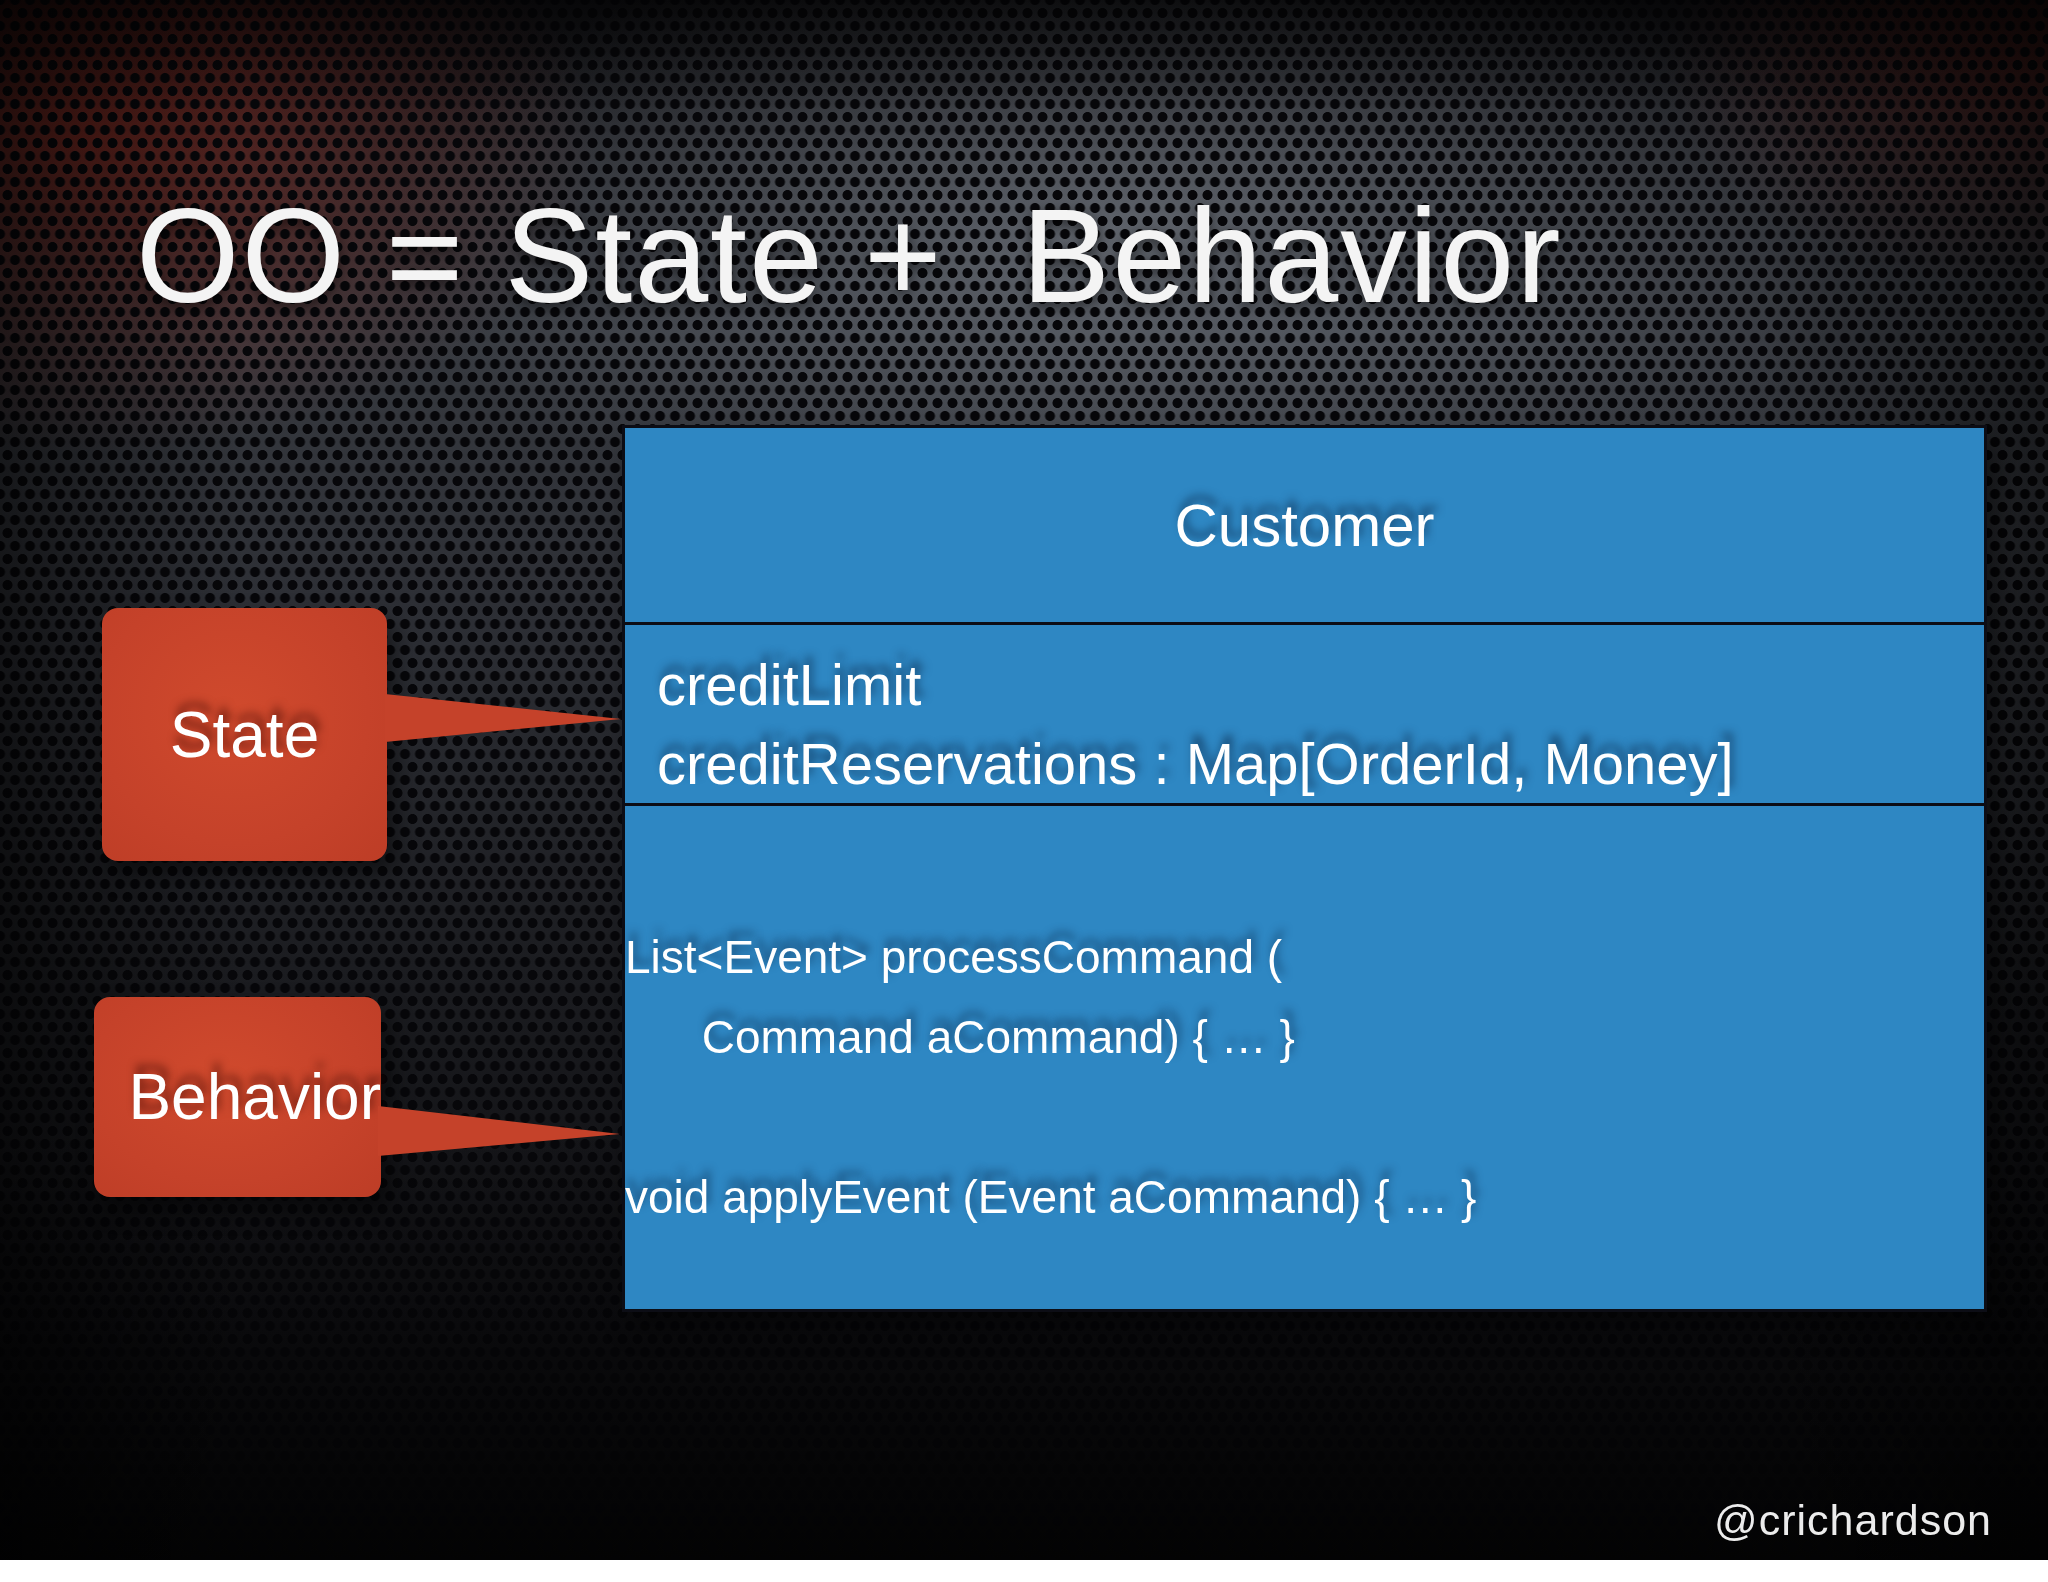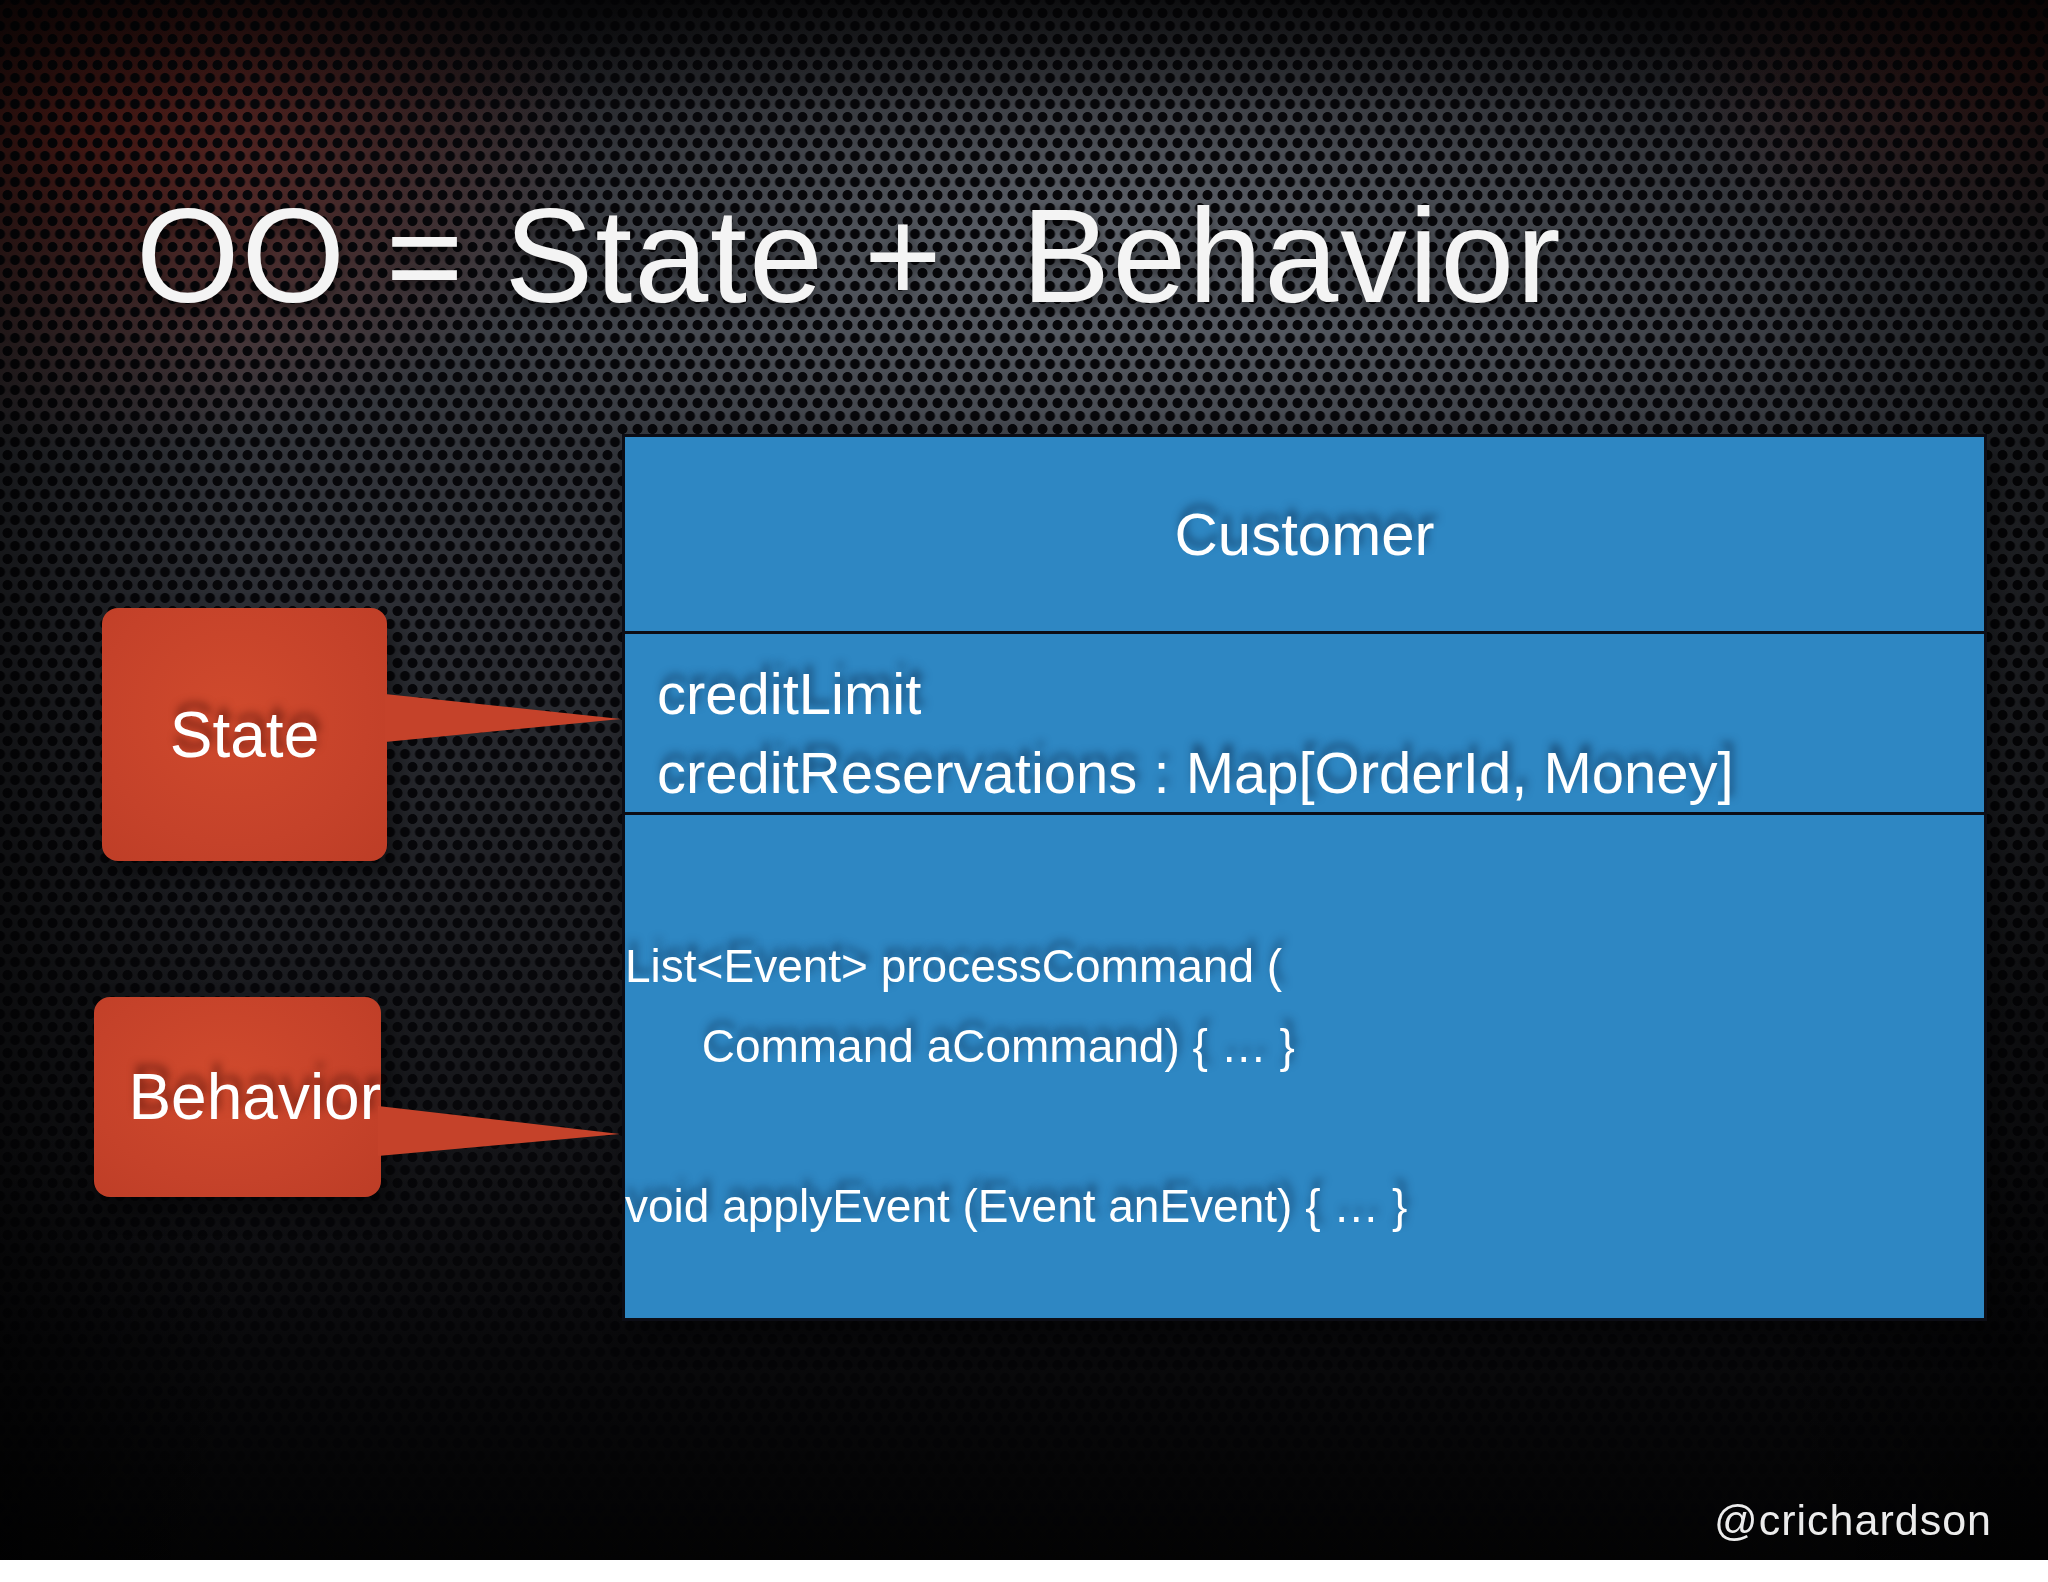--- a/index.html
+++ b/index.html
@@ -55,21 +55,20 @@
     position: absolute;
     left: 622px; top: 425px;
     width: 1365px; height: 887px;
     box-sizing: border-box;
     background: var(--class-blue, #2e87c3);
     border: 3px solid var(--line-dark, #0c0d15);
     box-shadow: 10px 14px 26px rgba(0,0,0,0.45);
     display: flex;
     flex-direction: column;
     color: #ffffff;
-    margin-top: 9px;
   }
   .class-box .compartment { box-sizing: border-box; }
   .comp-name {
     height: 197px;
     border-bottom: 3px solid var(--line-dark, #0c0d15);
     display: flex; align-items: center; justify-content: center;
     font-size: 60px;
     text-shadow: 3px -9px 9px rgba(5,25,55,0.55);
   }
   .comp-attrs {
@@ -125,21 +124,21 @@
     <div class="compartment comp-name">
       <span>Customer</span>
     </div>
     <div class="compartment comp-attrs">
       <div class="line">creditLimit</div>
       <div class="line">creditReservations : Map[OrderId, Money]</div>
     </div>
     <div class="compartment comp-methods">
       <div class="line">List&lt;Event&gt; processCommand (</div>
       <div class="line">      Command aCommand) { … }</div>
-      <div class="line gap-above">void applyEvent (Event anEvent) { … }</div>
+      <div class="line gap-above">void applyEvent (Event aCommand) { … }</div>
     </div>
   </div>
 
   <div class="callout callout-state">
     <span>State</span>
   </div>
   <svg class="pointer" style="left:385px; top:688px;" width="238" height="60" viewBox="0 0 238 60">
     <polygon points="0,6 0,54 236,31"></polygon>
   </svg>
 

